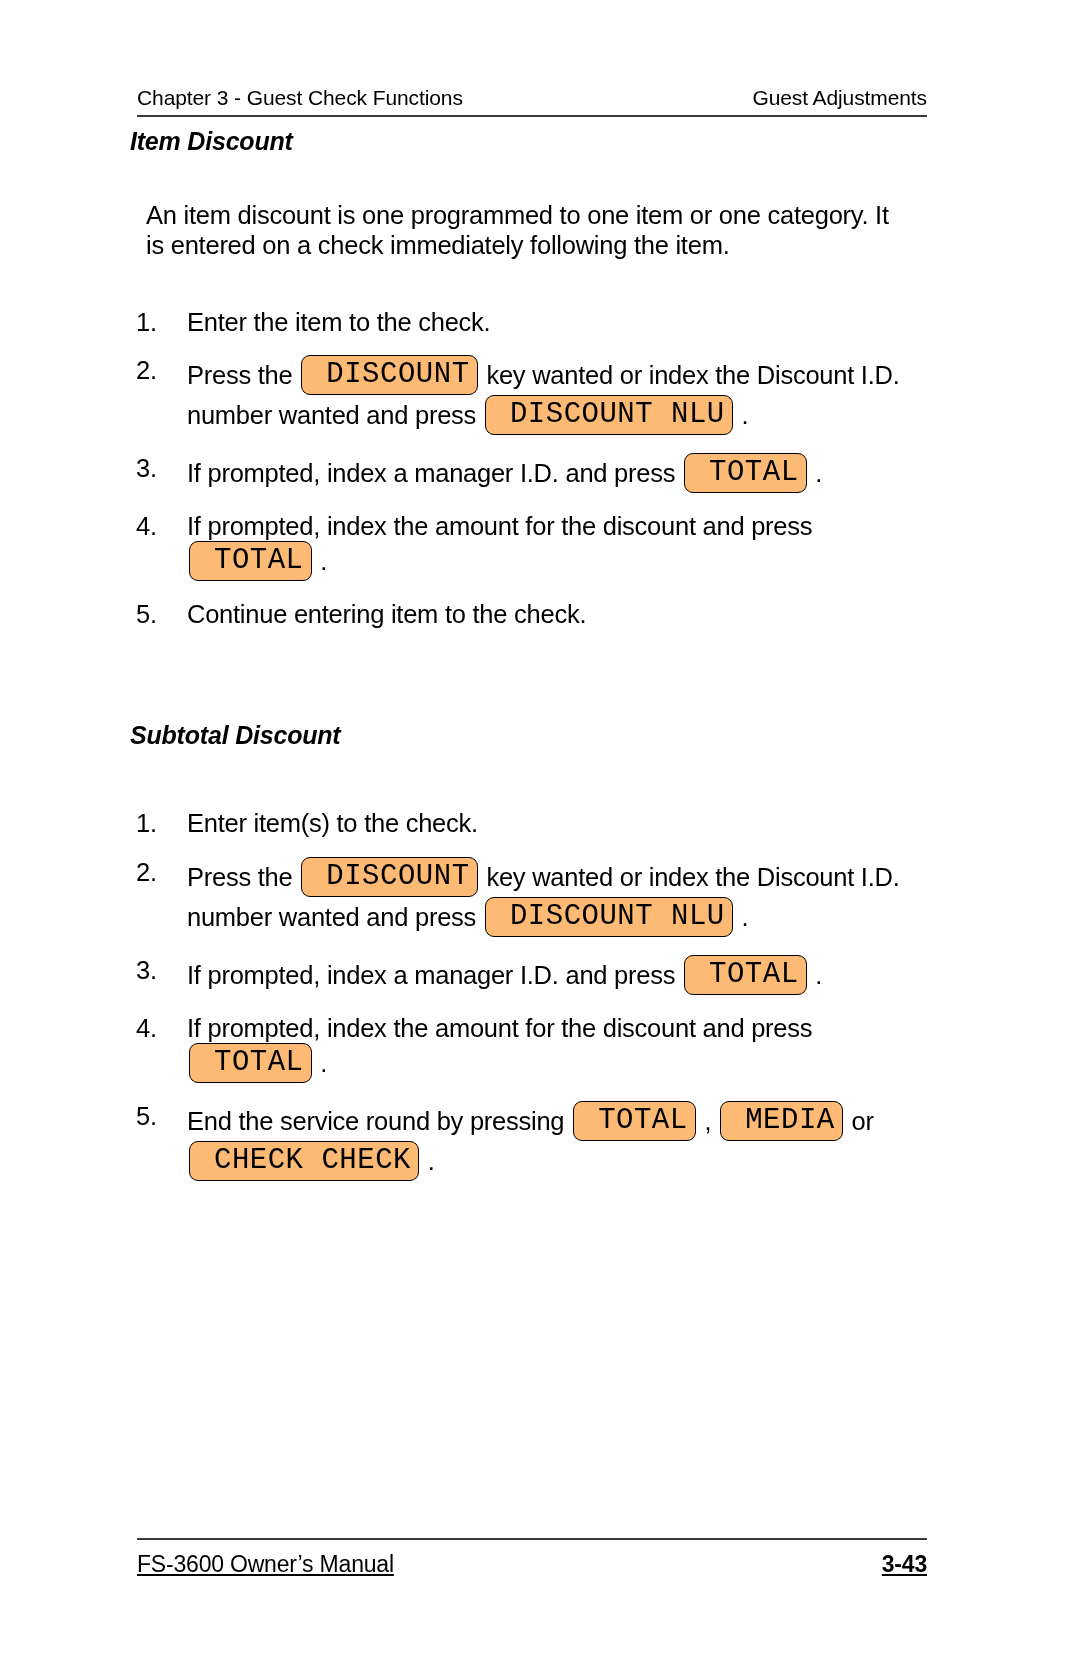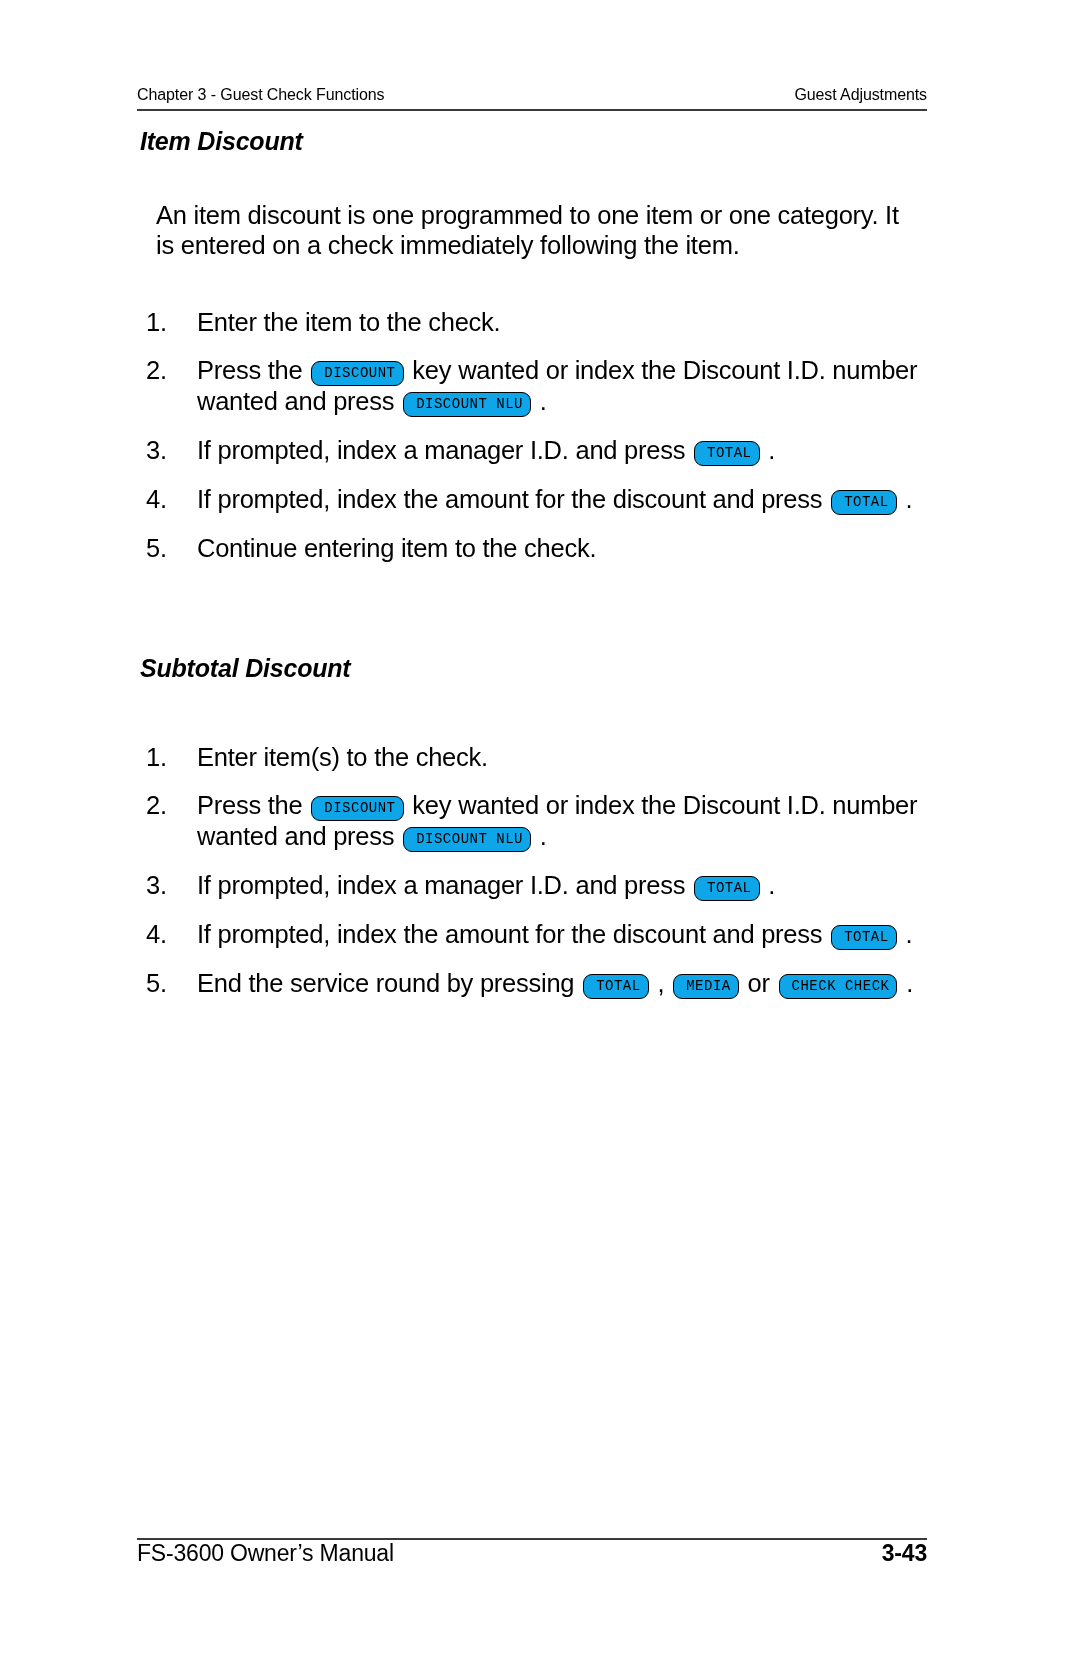--- a/index.html
+++ b/index.html
@@ -26,32 +26,32 @@
 
   
   .runhead {
     position: absolute;
     left: 137px;
     top: 86px;
     width: 790px;
     display: flex;
     justify-content: space-between;
     align-items: flex-end;
-    font-size: 16px;
+    font-size: 21px;
     letter-spacing: -0.1px;
     padding-bottom: 5px;
     border-bottom: 2.5px solid #3a3a3a;
   }
   .runhead-left { white-space: nowrap; }
   .runhead-right { white-space: nowrap; }
 
   
   .content {
     position: absolute;
-    left: 140px;
+    left: 130px;
     top: 128px;
     width: 795px;
   }
 
   h2.section-heading {
     font-size: 25px;
     font-weight: bold;
     font-style: italic;
     margin: 0;
     padding: 0;
@@ -85,49 +85,51 @@
     left: 6px;
     top: 0;
     width: 40px;
     text-align: left;
   }
 
   
   .key {
     display: inline-block;
     font-family: "Liberation Mono", "DejaVu Sans Mono", monospace;
-    font-size: 14px;
+    font-size: 29px;
     line-height: 1;
     letter-spacing: 0.5px;
     border: 1.6px solid #000000;
     border-radius: 9px;
-    padding: 4px 7px 5px 12px;
+    padding: 4px 7px 5px 24px;
     margin: 0 2px;
     vertical-align: 2px;
     white-space: nowrap;
-    background: #0ea5e9;
+    background: #fdba74;
   }
 
   
   .gap-after-heading { height: 28px; }
   .gap-para-list { height: 31px; }
   .gap-section { height: 74px; }
 
   
   .footer {
     position: absolute;
     left: 137px;
     top: 1538px;
     width: 790px;
     display: flex;
     justify-content: space-between;
     align-items: flex-start;
     font-size: 23px;
     letter-spacing: -0.2px;
+    padding-top: 11px;
     border-top: 2.5px solid #3a3a3a;
+    text-decoration: underline;
   }
   .footer-left { white-space: nowrap; }
   .footer-right { white-space: nowrap; font-weight: bold; }
 </style>
 </head>
 <body>
 
 <div class="page">
 
   <div class="runhead">

